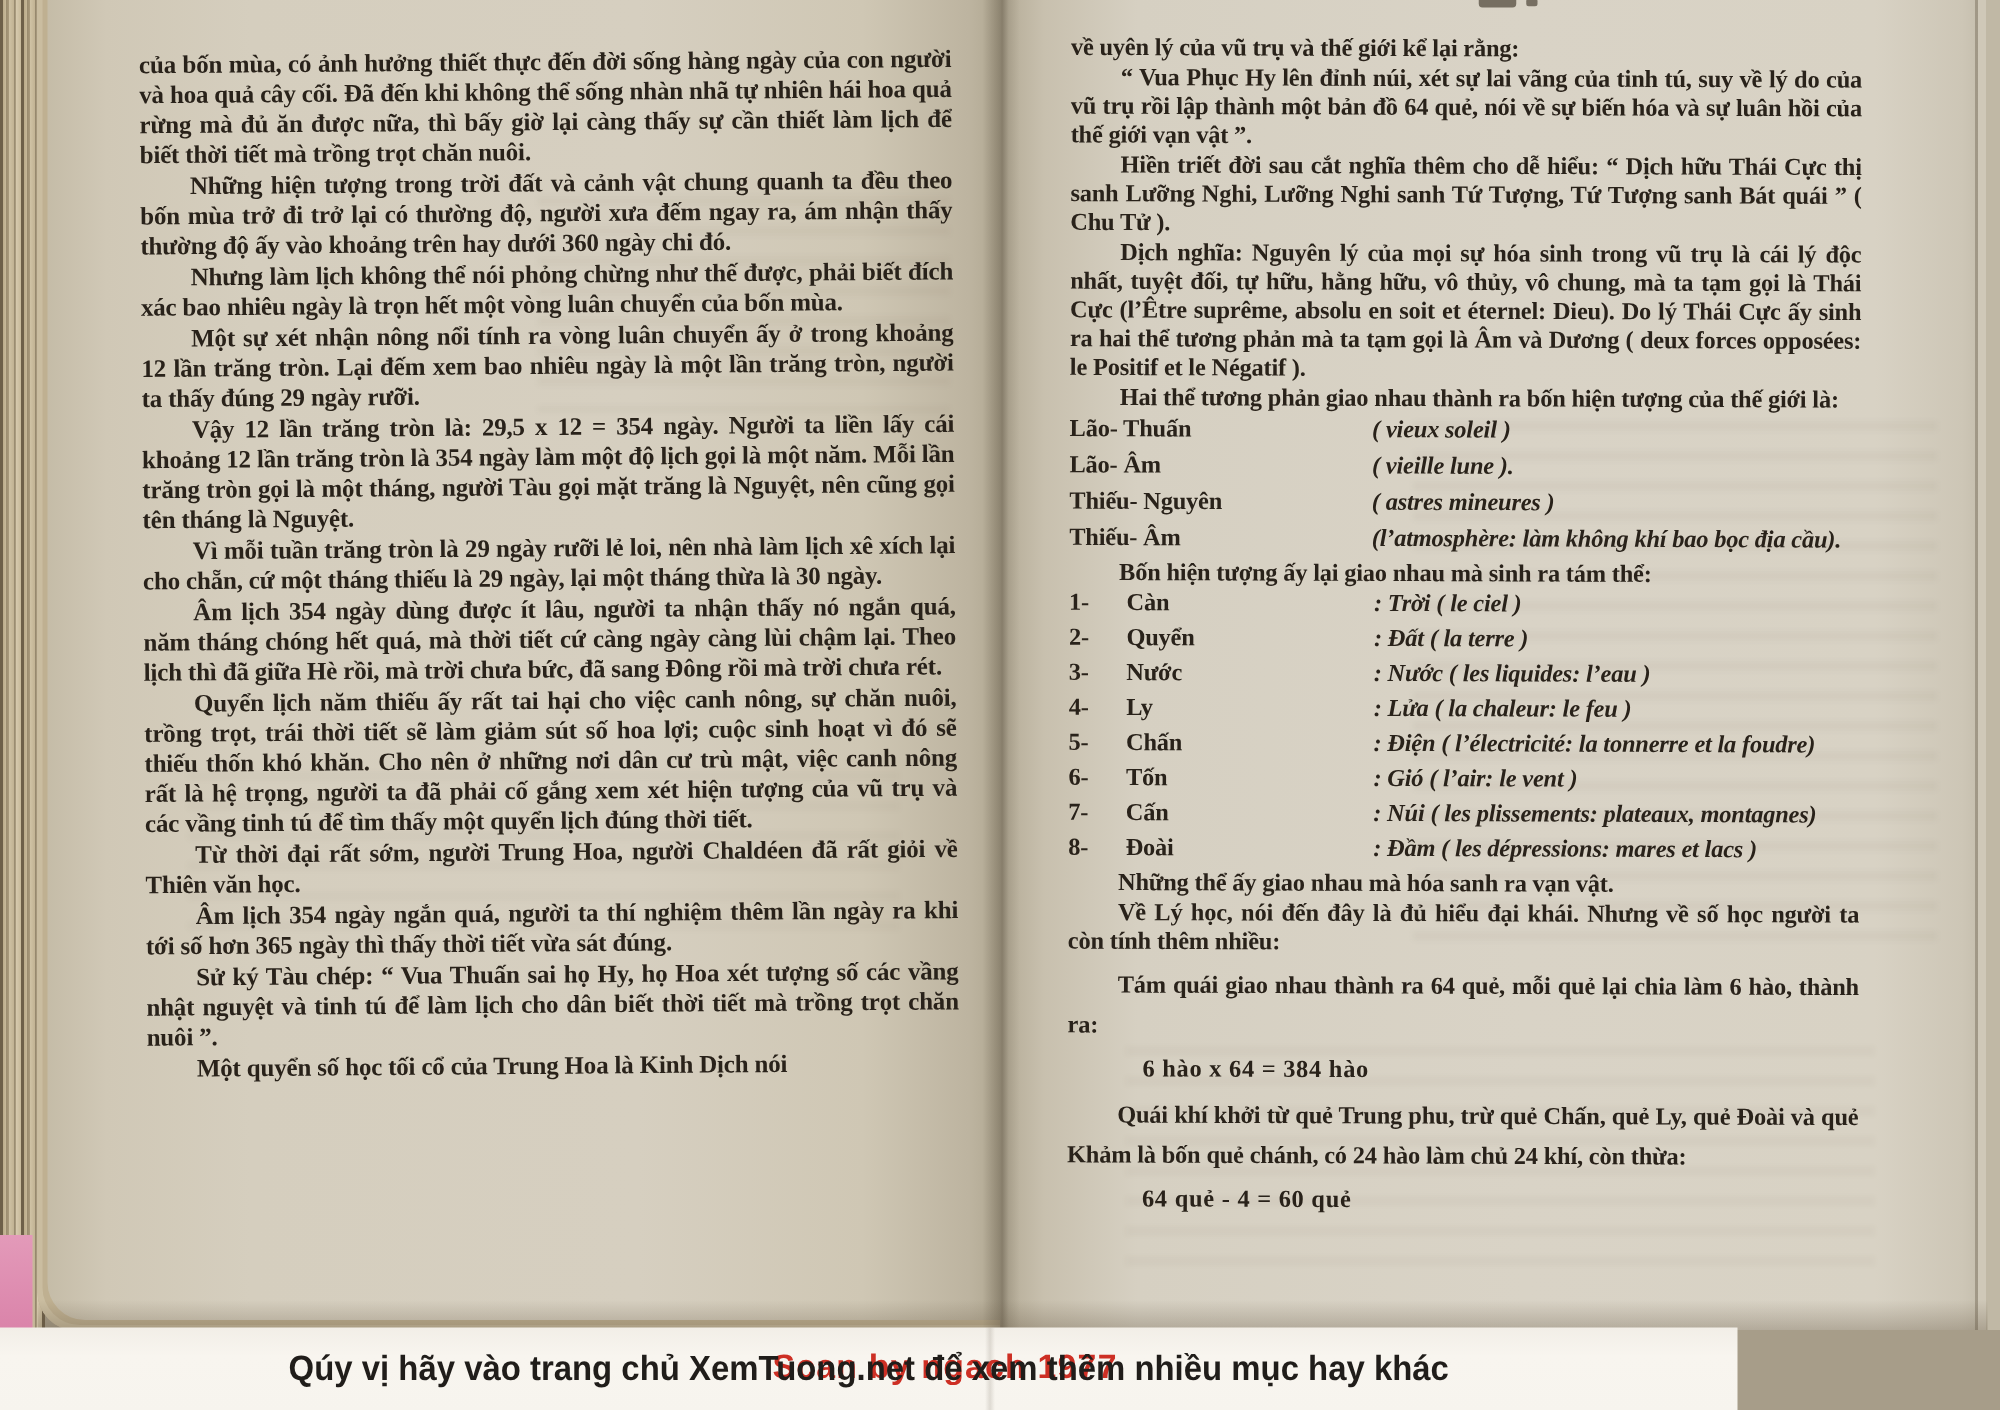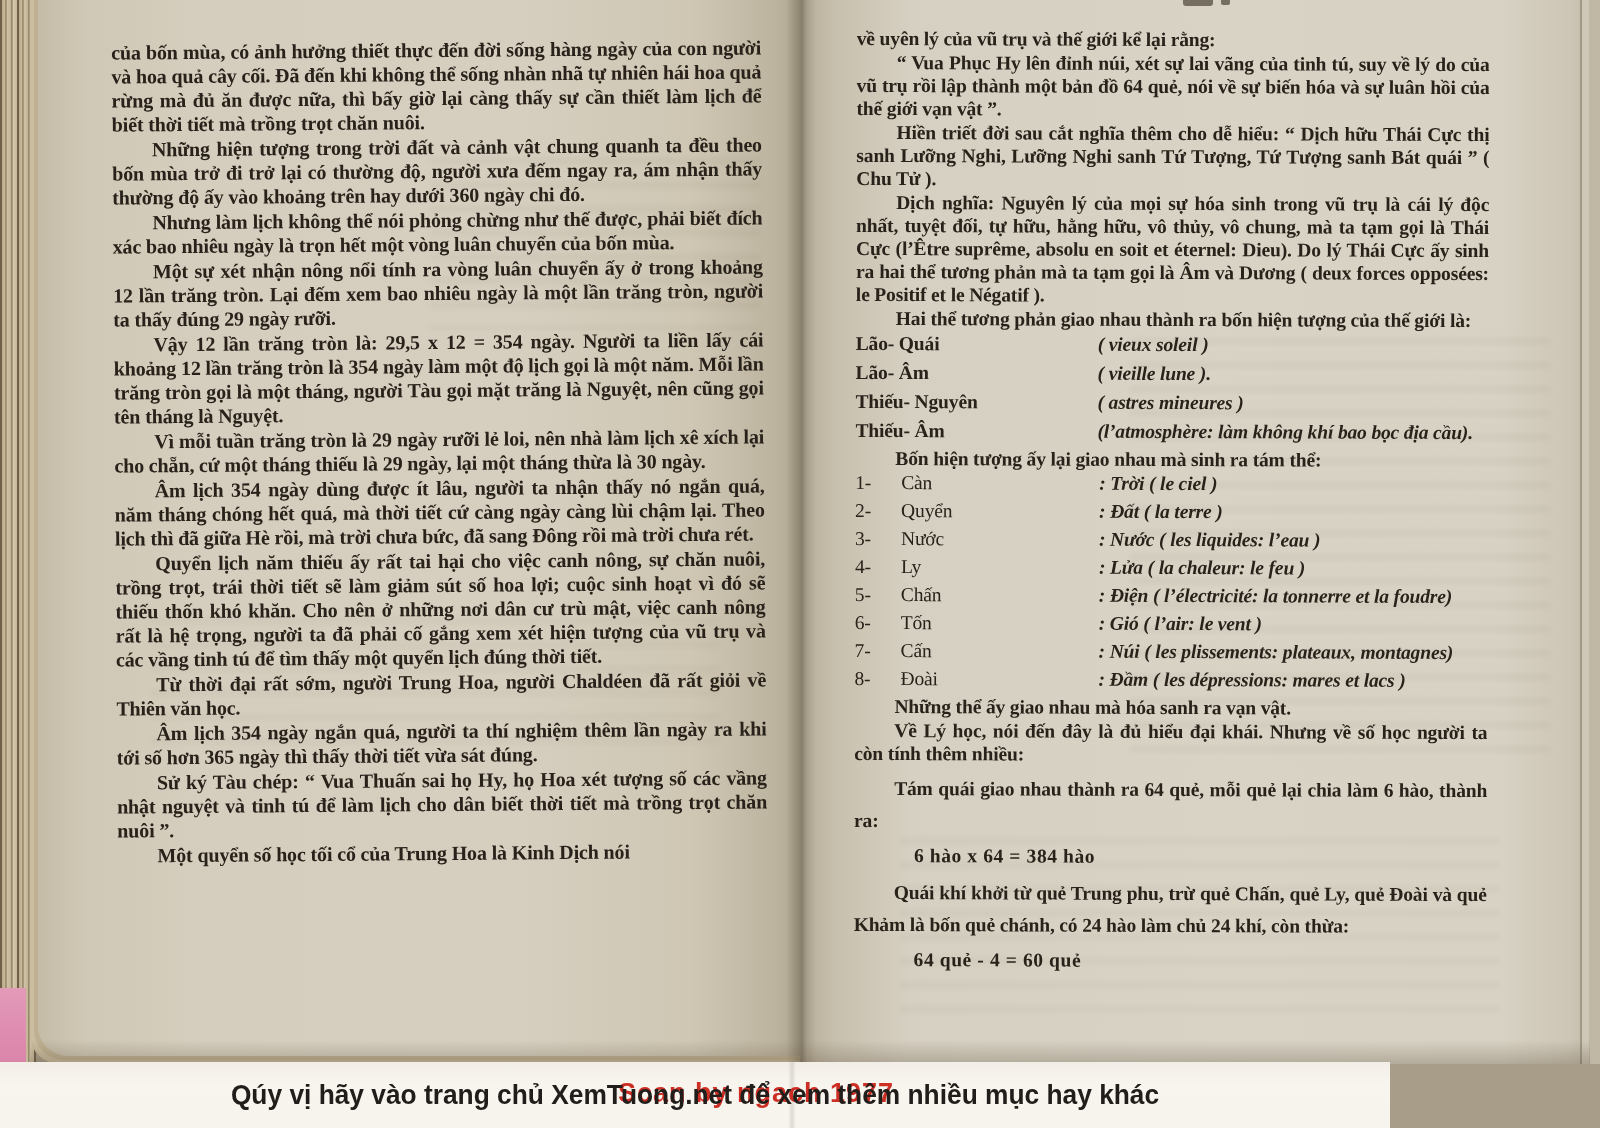--- a/index.html
+++ b/index.html
@@ -90,21 +90,21 @@
   .left-col p:first-of-type{text-indent:0;}
   .right-top p:first-of-type{text-indent:0;}
 
   
   .def-row{display:flex;margin:1px 0 4px 0;line-height:25px;}
   .def-row .term{flex:0 0 242px;font-weight:700;}
   .def-row .gloss{flex:1;font-style:italic;text-align:left;}
 
   
   .def-row8{display:flex;margin:0 0 5px 0;line-height:23px;}
-  .def-row8 .label{flex:0 0 244px;font-weight:400;}
+  .def-row8 .label{flex:0 0 244px;font-weight:700;}
   .def-row8 .num{display:inline-block;width:46px;}
   .def-row8 .gloss{flex:1;font-style:italic;text-align:left;}
 
   .wide{line-height:32px;margin:8px 0 4px 0 !important;}
   .eq{
     text-indent:0 !important;margin:6px 0 8px 60px !important;
     letter-spacing:.6px;line-height:26px;
   }
 
   
@@ -200,21 +200,21 @@
         <p>Hiền triết đời sau cắt nghĩa thêm cho dễ hiểu: “ Dịch hữu Thái Cực thị sanh Lưỡng Nghi, Lưỡng Nghi sanh Tứ Tượng, Tứ Tượng sanh Bát quái ” ( Chu Tử ).</p>
 
         <p>Dịch nghĩa: Nguyên lý của mọi sự hóa sinh trong vũ trụ là cái lý độc nhất, tuyệt đối, tự hữu, hằng hữu, vô thủy, vô chung, mà ta tạm gọi là Thái Cực (l’Être suprême, absolu en soit et éternel: Dieu). Do lý Thái Cực ấy sinh ra hai thể tương phản mà ta tạm gọi là Âm và Dương ( deux forces opposées: le Positif et le Négatif ).</p>
       </div>
 
     <p>Hai thể tương phản giao nhau thành ra bốn hiện tượng của thế giới là:</p>
 
     <div>
 
         <div class="def-row">
-          <span class="term">Lão- Quái</span>
+          <span class="term">Lão- Thuấn</span>
           <span class="gloss">( vieux soleil )</span>
         </div>
 
         <div class="def-row">
           <span class="term">Lão- Âm</span>
           <span class="gloss">( vieille lune ).</span>
         </div>
 
         <div class="def-row">
           <span class="term">Thiếu- Nguyên</span>

